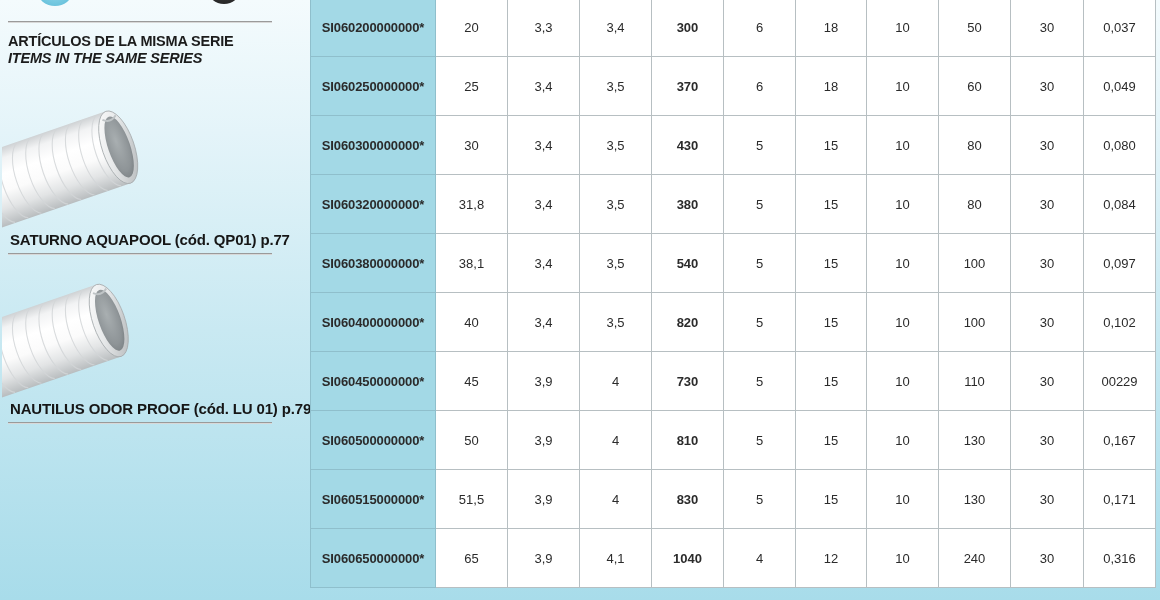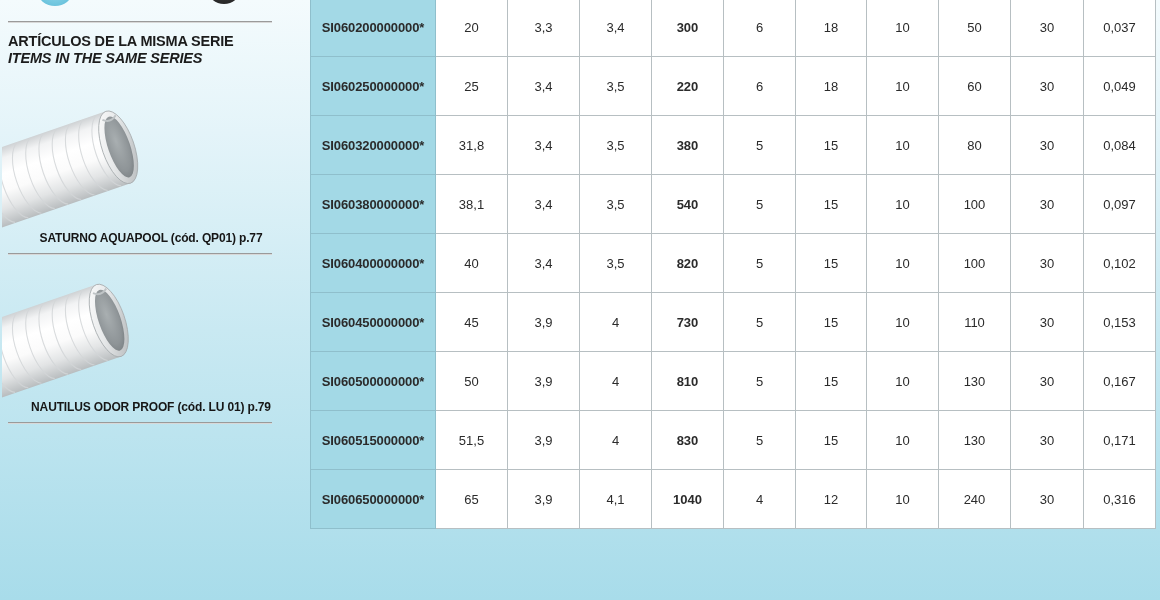--- a/index.html
+++ b/index.html
@@ -92,22 +92,22 @@
     height: 145px;
   }
   #figure-1 { top: 86px; }
   #figure-2 { top: 256px; }
   .product-figure svg { display: block; }
 
   .product-caption {
     position: absolute;
     right: 8px;
     width: 282px;
-    text-align: center;
-    font-size: 12px;
+    text-align: left;
+    font-size: 15px;
     font-weight: bold;
     letter-spacing: -0.15px;
     color: #161616;
     white-space: nowrap;
   }
   #caption-1 { top: 231px; }
   #caption-2 { top: 400px; }
 
   
   #table-wrap {
@@ -283,27 +283,40 @@
             <td>10</td>
             <td>50</td>
             <td>30</td>
             <td>0,037</td>
           </tr>
           <tr>
             <td class="code-cell">SI060250000000*</td>
             <td>25</td>
             <td>3,4</td>
             <td>3,5</td>
-            <td class="bold-cell">220</td>
+            <td class="bold-cell">370</td>
             <td>6</td>
             <td>18</td>
             <td>10</td>
             <td>60</td>
             <td>30</td>
             <td>0,049</td>
+          </tr>
+          <tr>
+            <td class="code-cell">SI060300000000*</td>
+            <td>30</td>
+            <td>3,4</td>
+            <td>3,5</td>
+            <td class="bold-cell">430</td>
+            <td>5</td>
+            <td>15</td>
+            <td>10</td>
+            <td>80</td>
+            <td>30</td>
+            <td>0,080</td>
           </tr>
           <tr>
             <td class="code-cell">SI060320000000*</td>
             <td>31,8</td>
             <td>3,4</td>
             <td>3,5</td>
             <td class="bold-cell">380</td>
             <td>5</td>
             <td>15</td>
             <td>10</td>
@@ -341,21 +354,21 @@
             <td class="code-cell">SI060450000000*</td>
             <td>45</td>
             <td>3,9</td>
             <td>4</td>
             <td class="bold-cell">730</td>
             <td>5</td>
             <td>15</td>
             <td>10</td>
             <td>110</td>
             <td>30</td>
-            <td>0,153</td>
+            <td>00229</td>
           </tr>
           <tr>
             <td class="code-cell">SI060500000000*</td>
             <td>50</td>
             <td>3,9</td>
             <td>4</td>
             <td class="bold-cell">810</td>
             <td>5</td>
             <td>15</td>
             <td>10</td>

